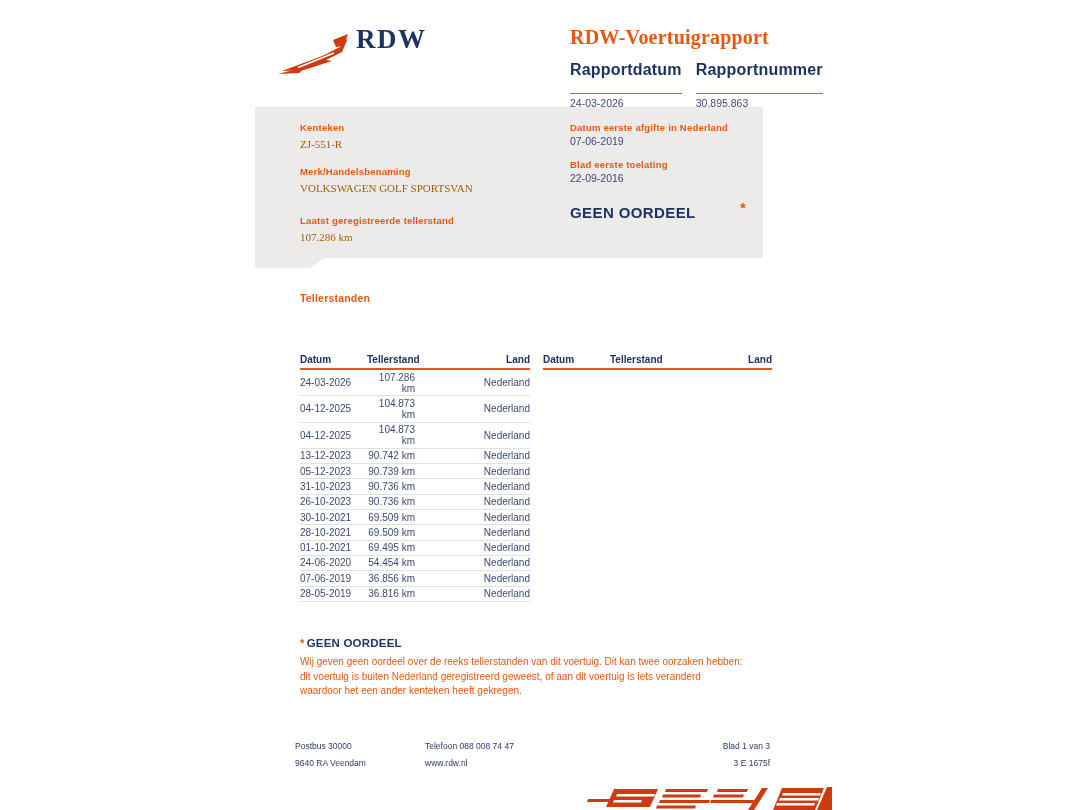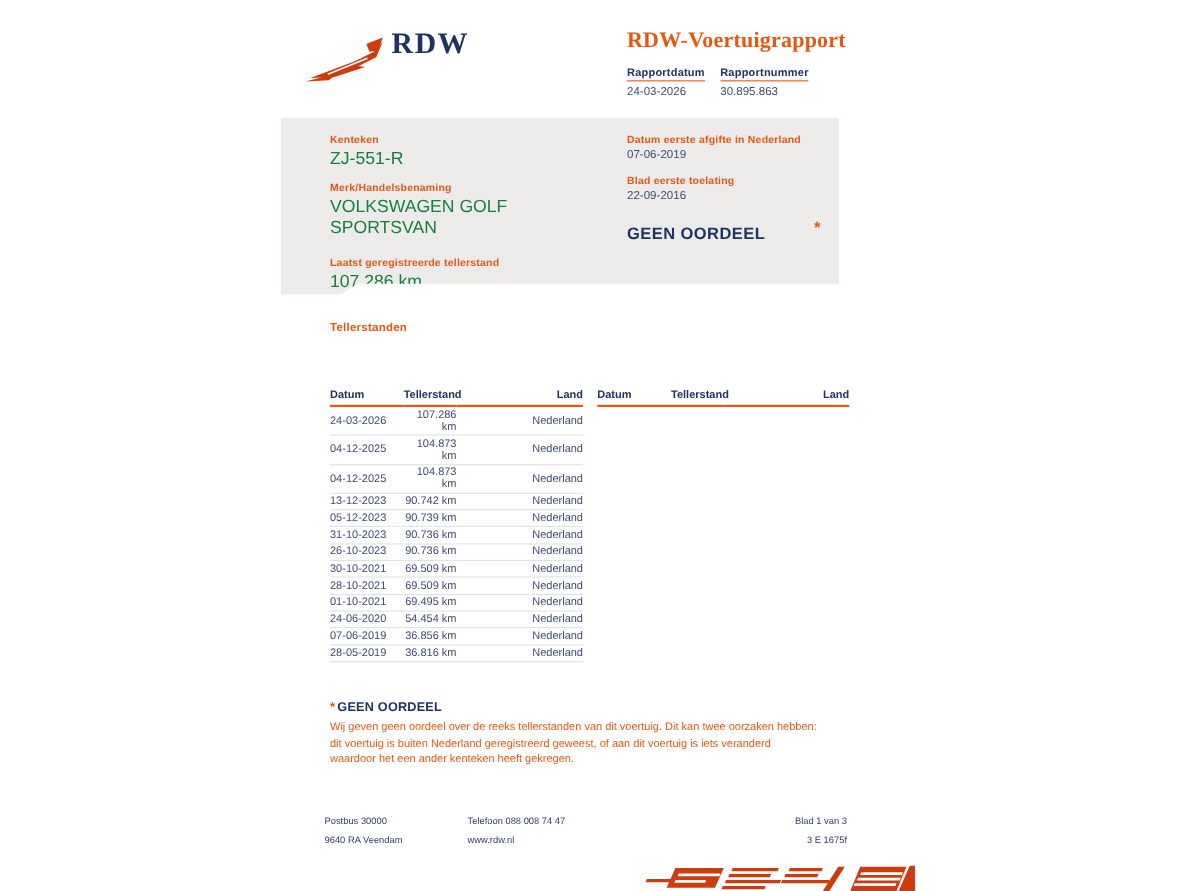--- a/index.html
+++ b/index.html
@@ -6,31 +6,31 @@
   #page{position:relative;width:1080px;height:810px;background:#ffffff;overflow:hidden;
         font-family:"Liberation Sans",sans-serif;color:#1e3263;}
 
   
   .logo-icon{position:absolute;left:278px;top:22px;width:72px;height:56px;}
   .logo-word{position:absolute;left:356px;top:24px;font-family:"Liberation Serif",serif;
              font-size:27px;font-weight:600;letter-spacing:1.5px;color:#1e3263;}
   .doc-title{position:absolute;left:570px;top:26px;font-family:"Liberation Serif",serif;
              font-size:20px;font-weight:700;color:#e8570e;letter-spacing:0.2px;}
   .report-meta{position:absolute;left:570px;top:61px;display:flex;gap:14px;}
-  .meta-label{font-size:10px;font-weight:700;color:#1e3263;border-bottom:1px solid #e8570e;
-              padding-bottom:1px;letter-spacing:0.2px;}
+  .meta-label{font-size:16px;font-weight:700;color:#1e3263;border-bottom:1px solid #e8570e;
+              padding-bottom:14px;letter-spacing:0.2px;}
   .meta-value{font-size:10.5px;color:#3d4a76;margin-top:3px;}
 
   
   .panel{position:absolute;left:255px;top:107px;width:508px;height:161px;background:#edeaea;
          clip-path:polygon(0 0,100% 0,100% 93.8%,13.7% 93.8%,10.8% 100%,0 100%);}
   .panel-left{position:absolute;left:45px;top:15px;width:200px;}
   .panel-right{position:absolute;left:315px;top:15px;width:185px;}
   .f-label{font-size:9.5px;font-weight:700;color:#e8570e;letter-spacing:0.2px;margin-bottom:2px;}
-  .f-serif{font-family:Liberation Sans, sans-serif;font-size:16px;color:#15803d;line-height:19px;}
+  .f-serif{font-family:Liberation Serif, serif;font-size:11px;color:#a16207;line-height:19px;}
   .f-small{font-size:10.5px;color:#3d4a76;}
   .mt{margin-top:12px;}
   .mt-lg{margin-top:17px;}
   .verdict{margin-top:20px;font-size:15px;font-weight:700;color:#1e3263;letter-spacing:0.4px;}
   .verdict-star{position:absolute;left:485px;top:92px;color:#e8570e;font-size:15px;font-weight:700;}
   .merk{width:182px;}
 
   
   .section-title{position:absolute;left:300px;top:292px;font-size:10.5px;font-weight:700;
                  color:#e8570e;letter-spacing:0.2px;}

